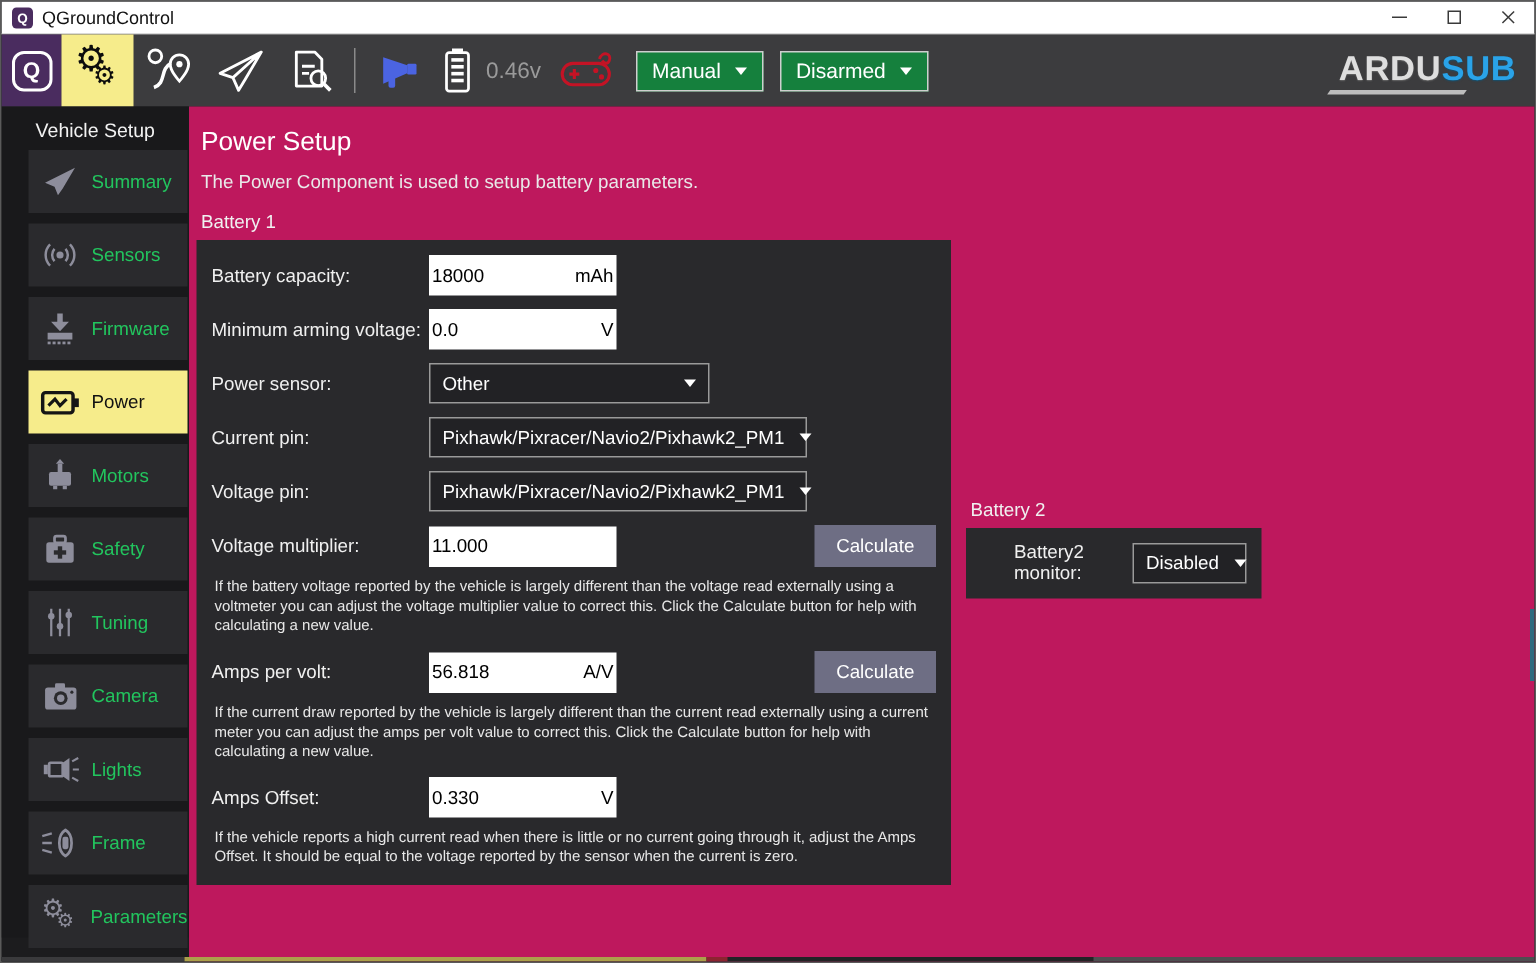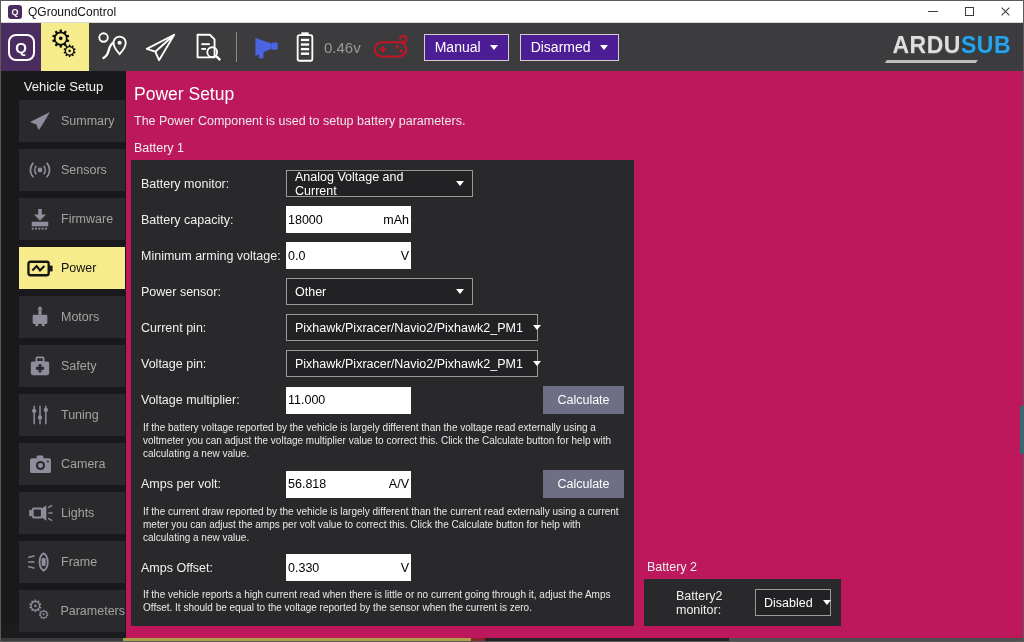--- a/index.html
+++ b/index.html
@@ -24,44 +24,44 @@
   .tb-btn { height:48px; display:flex; align-items:center; justify-content:center; }
   .tb-logo { width:40px; background:#4a2c5f; }
   .qgc-mark { width:27px; height:27px; border:2.5px solid #fff; border-radius:8px; color:#fff; font-weight:bold; font-size:15px; display:flex; align-items:center; justify-content:center; }
   .tb-gears { width:48px; background:#f6ec8b; position:relative; }
   .gear-glyph { font-family:"DejaVu Sans", sans-serif; color:#0c0c0c; line-height:1; }
   .gear-big { font-size:24px; position:absolute; top:4px; left:9px; }
   .gear-small { font-size:17px; position:absolute; top:20px; left:21px; }
   .tb-icon { width:47px; }
   .tb-divider { width:1px; height:30px; background:#8a8a8a; margin:0 6px; }
   .tb-voltage { color:#9a9a9a; font-size:15px; margin:0 8px 0 4px; }
-  .tb-dropdown { height:27px; border:1px solid #cfcfcf; background:#4c1d95; color:#fff; font-size:14px; display:flex; align-items:center; gap:9px; padding:0 10px; margin-left:11px; }
+  .tb-dropdown { height:27px; border:1px solid #cfcfcf; background:#15803d; color:#fff; font-size:14px; display:flex; align-items:center; gap:9px; padding:0 10px; margin-left:11px; }
   .caret { width:0; height:0; border-left:4.5px solid transparent; border-right:4.5px solid transparent; border-top:5px solid #fff; }
   .brand { margin:0 12px 0 auto; font-weight:bold; font-size:23px; letter-spacing:.5px; position:relative; padding-bottom:3px; }
   .brand .ardu { color:#dededе; color:#dedede; text-shadow:0 1px 1px #666; }
   .brand .sub { color:#2aa3e8; text-shadow:0 1px 1px #14506e; }
   .brand::after { content:""; position:absolute; left:-6px; right:34px; bottom:0; height:2.5px; background:#bdbdbd; transform:skewX(-35deg); }
 
   
   .sidebar { position:absolute; top:70px; left:0; width:125px; bottom:16px; background:#19191b; }
   .sidebar-title { color:#f2f2f2; font-size:13px; text-align:center; padding:8px 0 6px; }
   .side-item { width:106px; height:42px; margin:0 0 7px 18px; background:#2a2a2d; display:flex; align-items:center; gap:7px; padding-left:7px; cursor:default; }
   .side-item .ic { width:28px; display:flex; align-items:center; justify-content:center; }
-  .side-item .lbl { color:#a3a3a3; font-size:12.5px; }
+  .side-item .lbl { color:#22c55e; font-size:12.5px; }
   .side-item.selected { background:#f6ec8b; }
   .side-item.selected .lbl { color:#111; }
   .params-gears { position:relative; width:26px; height:26px; }
   .pg-big { font-family:"DejaVu Sans", sans-serif; color:#8d8d9b; font-size:17px; position:absolute; top:-2px; left:1px; }
   .pg-small { font-family:"DejaVu Sans", sans-serif; color:#8d8d9b; font-size:13px; position:absolute; top:9px; left:11px; }
 
   
   .main { position:absolute; top:70px; left:125px; right:0; bottom:0; background:#be185d; }
   .page-title { color:#fff; font-size:17.5px; margin:13px 0 0 8px; }
   .page-desc { color:#e9e9e9; font-size:12.5px; margin:9px 0 0 8px; }
-  .columns { display:flex; align-items:flex-end; margin:13px 0 0 5px; gap:10px; }
+  .columns { display:flex; align-items:center; margin:13px 0 0 5px; gap:10px; }
   .col-b1 { width:503px; }
   .section-h { color:#f0f0f0; font-size:12.5px; margin:0 0 5px 3px; }
   .panel { background:#29292c; padding:10px; }
   .row { display:flex; align-items:center; margin-bottom:9px; }
   .f-label { width:145px; color:#f0f0f0; font-size:12.5px; flex:none; }
   .combo { height:27px; background:#222225; border:1px solid #9a9a9a; color:#fff; font-size:12.5px; display:flex; align-items:center; justify-content:space-between; padding:0 8px; gap:10px; }
   .combo .caret { border-top-color:#fff; }
   .w-monitor { width:187px; } .w-pin { width:252px; } .w-disabled { width:76px; }
   .field { height:27px; width:125px; background:#fff; color:#000; font-size:12.5px; display:flex; align-items:center; justify-content:space-between; padding:0 2px; }
   .calc-btn { margin-left:auto; width:81px; height:28px; background:#6e6e84; color:#fff; font-size:12.5px; display:flex; align-items:center; justify-content:center; }
@@ -309,27 +309,20 @@
   <div class="main">
     <div class="page-title">Power Setup</div>
     <div class="page-desc">The Power Component is used to setup battery parameters.</div>
 
     <div class="columns">
 
       <div class="col-b1">
         <div class="section-h">Battery 1</div>
         <div class="panel">
 
-          <div class="row">
-            <div class="f-label">Battery monitor:</div>
-            <div class="combo w-monitor">
-              <span>Analog Voltage and Current</span>
-              <span class="caret"></span>
-            </div>
-          </div>
 
           <div class="row">
             <div class="f-label">Battery capacity:</div>
             <div class="field">
               <span>18000</span>
               <span>mAh</span>
             </div>
           </div>
 
           <div class="row">

